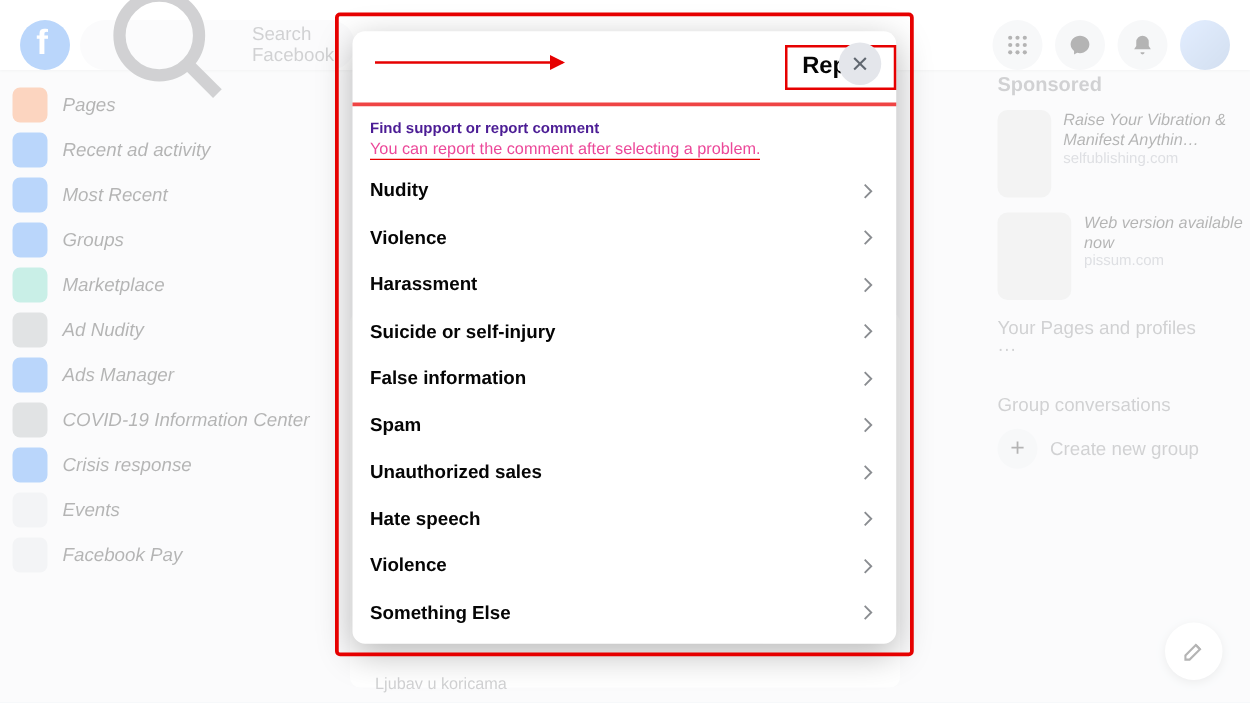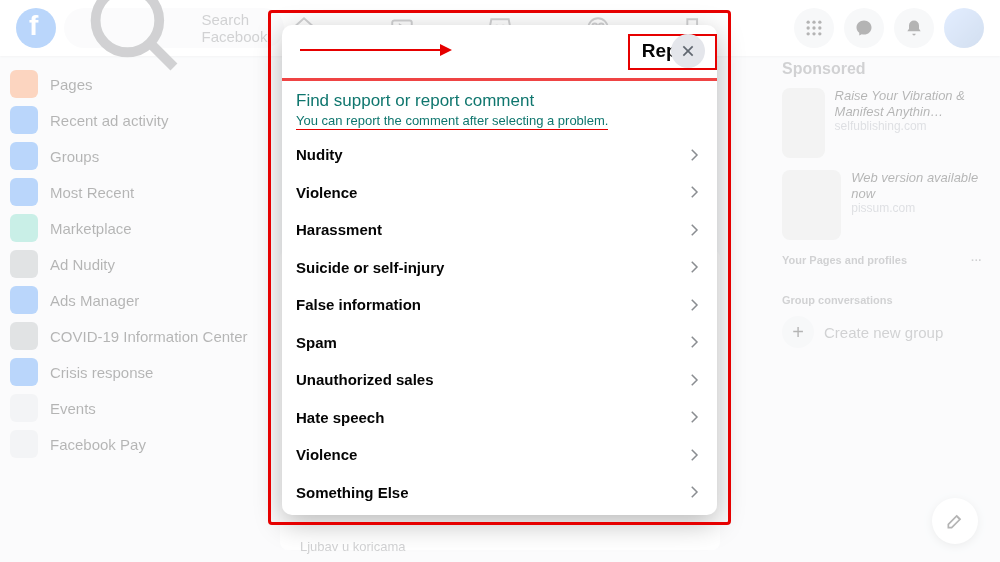--- a/index.html
+++ b/index.html
@@ -1,70 +1,70 @@
 <!DOCTYPE html>
 <html><head>
 <meta charset="utf-8">
 <style>
   * { box-sizing: border-box; margin: 0; padding: 0; }
   html, body { width: 1000px; height: 562px; overflow: hidden; font-family: Helvetica, Arial, sans-serif; background: #f0f2f5; }
   .bg { position: absolute; inset: 0; filter: blur(0); }
   .dim { position: absolute; inset: 0; background: rgba(255,255,255,0.7); }
 
   
-  .topbar { position:absolute; left:0; right:0; top:0; height:56px; background:#ffffff; box-shadow:0 1px 2px rgba(0,0,0,.1); display:flex; align-items:center; padding:0 16px; }
+  .topbar { position:absolute; left:0; right:0; top:0; height:56px; background:#ffffff; box-shadow:0 1px 2px rgba(0,0,0,.1); display:flex; align-items:flex-end; padding:0 16px; }
   .fb-logo { width:40px; height:40px; border-radius:50%; background:#1877f2; position:relative; margin-right:8px;}
   .fb-logo::after { content:"f"; color:#fff; font-weight:bold; font-size:28px; position:absolute; left:13px; top:2px; }
   .search-pill { width:220px; height:40px; border-radius:20px; background:#f0f2f5; display:flex; align-items:center; padding:0 12px; color:#65676b; font-size:15px; gap:8px;}
   .top-center { position:absolute; left:50%; transform:translateX(-50%); display:flex; gap:70px; color:#65676b; }
   .tc-icon { width:28px; height:28px; display:flex; align-items:center; justify-content:center; }
   .tc-icon svg { width:26px; height:26px; stroke:#65676b; fill:none; stroke-width:1.8; }
   .top-right { margin-left:auto; display:flex; gap:10px; align-items:center;}
   .tr-btn { width:40px; height:40px; border-radius:50%; background:#e4e6eb; display:flex; align-items:center; justify-content:center;}
   .tr-btn svg { width:20px; height:20px; fill:#050505; }
   .avatar-sm { width:40px; height:40px; border-radius:50%; background:linear-gradient(135deg,#a0c4ff,#6a93cb); }
 
-  .leftcol { position:absolute; left:10px; top:66px; width:240px; }
+  .leftcol { position:absolute; left:10px; top:66px; width:240px;font-style:italic; }
   .lrow { display:flex; align-items:center; gap:12px; height:36px; color:#050505; font-size:15px; }
   .licon { width:28px; height:28px; border-radius:6px; background:#d8dadf; flex:0 0 28px; }
   .licon.flag { background:#f3722c;}
   .licon.blue { background:#1877f2;}
   .licon.orange { background:#ff8a00;}
   .licon.teal { background:#4cc9b0;}
   .licon.gray { background:#9aa0a6;}
 
-  .rightcol { position:absolute; right:18px; top:60px; width:200px; color:#65676b; font-size:13px; }
+  .rightcol { position:absolute; right:2px; top:60px; width:200px; color:#65676b; font-size:13px; }
   .sp-title { font-size:16px; font-weight:600; color:#65676b; margin-bottom:10px;}
   .sp-row { display:flex; gap:10px; margin-bottom:12px; }
   .sp-img { width:70px; height:70px; border-radius:8px; background:#d6d6d6;}
   .sp-txt { font-size:13px; color:#050505; line-height:1.2;font-style:italic; }
   .sp-sub { color:#9094a0; font-size:12px; }
-  .sect { font-size:11px; font-weight:700; color:#65676b; margin-top:14px; display:flex; justify-content:space-between;}
+  .sect { font-size:15px; font-weight:400; color:#65676b; margin-top:14px; display:flex; justify-content:space-between;flex-direction:column;}
   .newgrp { margin-top:10px; display:flex; align-items:center; gap:10px; color:#65676b; font-size:15px;}
   .plus-circ { width:32px; height:32px; border-radius:50%; background:#e4e6eb; display:flex; align-items:center; justify-content:center; font-size:20px; color:#050505;}
 
   .compose-fab { position:absolute; right:22px; bottom:18px; width:46px; height:46px; border-radius:50%; background:#fff; box-shadow:0 2px 8px rgba(0,0,0,.2); display:flex; align-items:center; justify-content:center;}
   .compose-fab svg { width:20px; height:20px; stroke:#050505; fill:none; stroke-width:2;}
 
   .feed-strip { position:absolute; left:280px; top:250px; width:440px; height:300px; background:#fff; border-radius:8px; }
   .feed-bot { position:absolute; left:300px; bottom:8px; width:400px; color:#65676b; font-size:13px;}
 
   
   .red-frame { position:absolute; left:268px; top:10px; width:463px; height:515px; border:3px solid #e60000; border-radius:4px; pointer-events:none; z-index:10;}
   .modal { position:absolute; left:282px; top:25px; width:435px; height:490px; background:#fff; border-radius:10px; box-shadow:0 8px 28px rgba(0,0,0,.28); z-index:5; display:flex; flex-direction:column;}
   .m-head { height:60px; display:flex; align-items:center; justify-content:flex-end; position:relative; border-bottom:3px solid #ef4444;}
   .m-title-box { border:2.5px solid #e60000; padding:4px 12px 6px; font-weight:700; font-size:19px; color:#050505;}
   .arrow { position:absolute; left:18px; top:24px; width:150px; height:2px; background:#e60000;}
   .arrow::after { content:""; position:absolute; right:-2px; top:-5px; border-left:12px solid #e60000; border-top:6px solid transparent; border-bottom:6px solid transparent;}
   .close-btn { position:absolute; right:12px; top:9px; width:34px; height:34px; border-radius:50%; background:#e4e6eb; display:flex; align-items:center; justify-content:center; cursor:pointer;}
   .close-btn svg { width:16px; height:16px; stroke:#606770; stroke-width:2.5; }
 
   .m-body { padding:10px 14px 4px; }
-  .m-h2 { font-size:17px; font-weight:400; color:#0f766e; }
-  .m-sub { font-size:13px; color:#0f766e; margin-top:2px; border-bottom:1.5px solid #e60000; display:inline-block; padding-bottom:1px;}
+  .m-h2 { font-size:12px; font-weight:700; color:#4c1d95; }
+  .m-sub { font-size:13px; color:#ec4899; margin-top:2px; border-bottom:1.5px solid #e60000; display:inline-block; padding-bottom:1px;}
   .opts { margin-top:6px;font-weight:bold; }
   .opt { height:37.5px; display:flex; align-items:center; justify-content:space-between; cursor:pointer; font-size:15px; color:#050505;}
   .opt .chev { width:18px; height:18px; }
   .opt .chev svg { width:18px; height:18px; stroke:#8a8d91; stroke-width:2; fill:none;}
 
   .mag { stroke:#65676b; fill:none; stroke-width:2; }
 </style>
 </head>
 <body>
 
@@ -143,25 +143,25 @@
     <div class="lrow">
         <div class="licon flag"></div>
         <span>Pages</span>
       </div>
     <div class="lrow">
         <div class="licon blue"></div>
         <span>Recent ad activity</span>
       </div>
     <div class="lrow">
         <div class="licon blue"></div>
+        <span>Most Recent</span>
+      </div>
+    <div class="lrow">
+        <div class="licon blue"></div>
         <span>Groups</span>
-      </div>
-    <div class="lrow">
-        <div class="licon blue"></div>
-        <span>Most Recent</span>
       </div>
     <div class="lrow">
         <div class="licon teal"></div>
         <span>Marketplace</span>
       </div>
     <div class="lrow">
         <div class="licon gray"></div>
         <span>Ad Nudity</span>
       </div>
     <div class="lrow">

